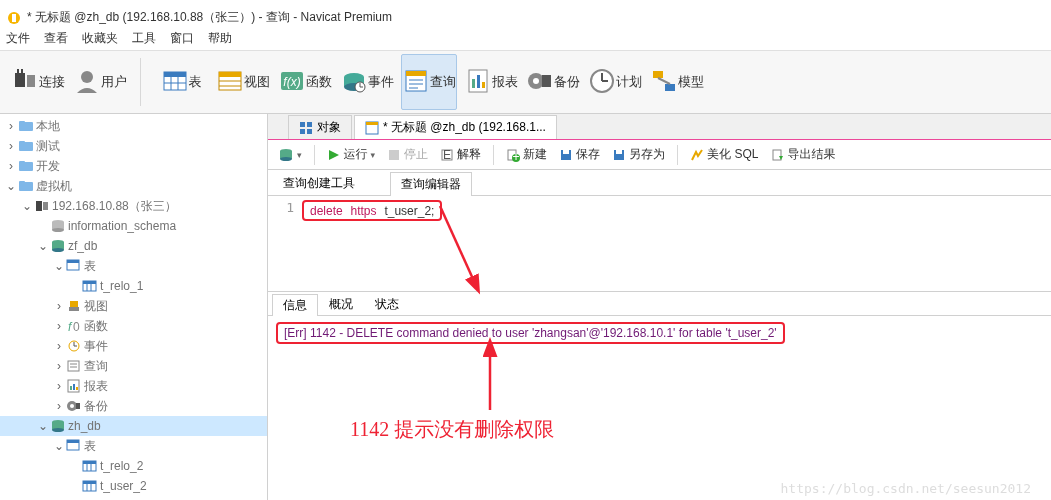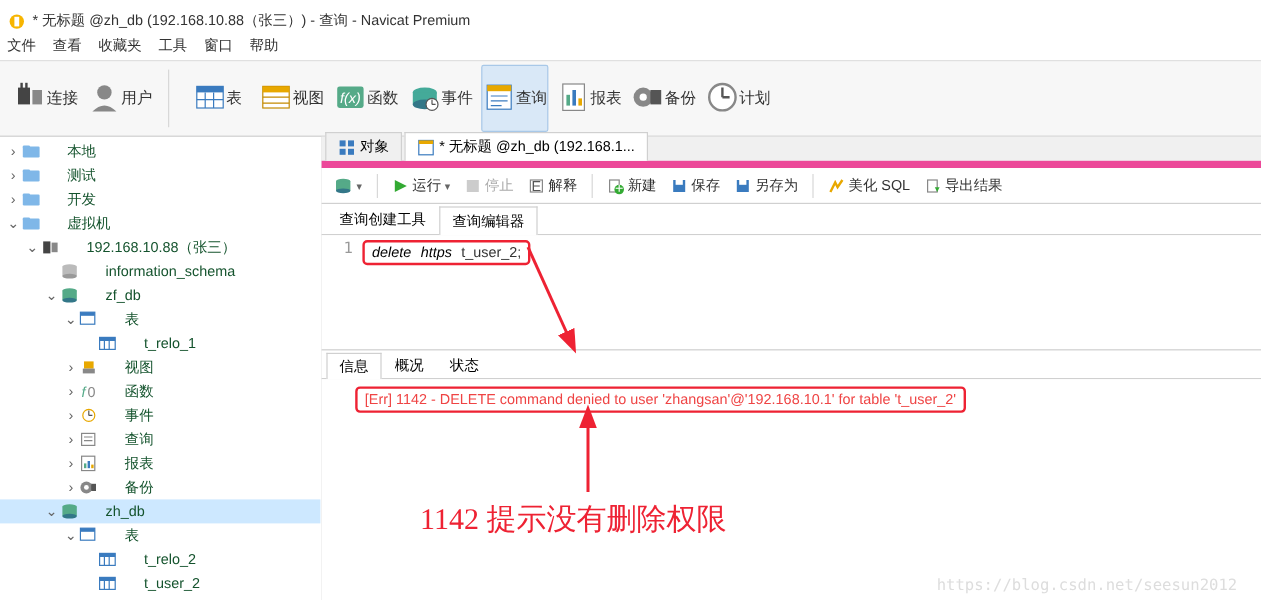--- a/index.html
+++ b/index.html
@@ -14,45 +14,45 @@
 .tool-btn { display: flex; flex-direction: row; align-items: center; justify-content: center; width: 56px; height: 56px; cursor: default; border-radius: 2px; }
 .tool-btn.active { background: #d9e8f7; border: 1px solid #a8c8e8; }
 .tool-btn .tb-ic { width: 28px; height: 28px; margin-bottom: 2px; }
 .tool-btn .tb-lbl { color: #333; font-size: 13px; }
 .main { display: flex; height: calc(500px - 26px - 24px - 64px); }
 .sidebar { width: 268px; border-right: 1px solid #d0d0d0; overflow: auto; background: #fff; padding-top: 2px; }
 .tree-row { display: flex; align-items: center; height: 20px; padding-right: 4px; cursor: default; white-space: nowrap; }
 .tree-row.selected { background: #cde8ff; }
 .tree-row .tw { width: 14px; text-align: center; color: #666; display: inline-block; }
 .tree-row .nic { width: 16px; height: 14px; display: inline-flex; align-items: center; justify-content: center; margin-right: 2px; }
-.tree-row .lbl { color: #14532d; margin-left: 20px; }
+.tree-row .lbl { color: #737373; }
 .content { flex: 1; display: flex; flex-direction: column; background: #f5f5f5; }
-.tab-strip { height: 26px; background: #f0f0f0; display: flex; align-items: flex-end; border-bottom: 6px solid #ec4899; padding-left: 3px; }
+.tab-strip { height: 26px; background: #f0f0f0; display: flex; align-items: flex-end; border-bottom: 1px solid #ec4899; padding-left: 20px; }
 .tab { height: 24px; display: flex; align-items: center; padding: 0 10px; border: 1px solid #d0d0d0; border-bottom: none; background: #f0f0f0; margin-right: 2px; }
 .tab.active { background: #fff; }
 .tab .tic { width: 14px; height: 14px; margin-right: 4px; }
 .action-bar { height: 30px; background: #fff; border-bottom: 1px solid #d0d0d0; display: flex; align-items: center; padding: 0 6px; gap: 4px; }
 .action-bar .vsep { width: 1px; height: 20px; background: #d8d8d8; margin: 0 4px; }
 .act { display: flex; align-items: center; gap: 3px; padding: 2px 4px; cursor: default; color: #333; }
-.sub-tab-strip { height: 26px; background: #fff; display: flex; align-items: flex-end; padding-left: 4px; border-bottom: 1px solid #d0d0d0; }
+.sub-tab-strip { height: 26px; background: #fff; display: flex; align-items: flex-end; padding-left: 4px; border-bottom: 1px solid #d0d0d0; gap: 24px; }
 .sub-tab { height: 24px; padding: 0 10px; display: flex; align-items: center; border: 1px solid transparent; border-bottom: none; }
 .sub-tab.active { border-color: #d0d0d0; background: #fff; position: relative; top: 1px; }
 .editor-area { background: #fff; padding: 4px 0 0 0; border-bottom: 1px solid #d0d0d0; height: 96px; position: relative; }
 .editor-line { display: flex; }
 .gutter { width: 34px; text-align: right; padding-right: 8px; color: #999; font-family: "Consolas", monospace; font-size: 13px; }
 .code-cell { font-family: "Consolas", monospace; font-size: 13px; border: 2px solid #e23; border-radius: 4px; padding: 1px 6px; display: inline-block; }
-.code-cell .kw { color: #000000; font-style: italic; }
+.code-cell .kw { color: #be185d; }
 .code-cell .ident { color: #333; }
 .result-tabs { height: 24px; background: #fff; border-bottom: 1px solid #d0d0d0; display: flex; align-items: flex-end; padding-left: 4px; }
 .result-tab { height: 22px; padding: 0 10px; display: flex; align-items: center; border: 1px solid transparent; border-bottom: none; text-align: center; }
 .result-tab.active { border-color: #d0d0d0; background: #fff; position: relative; top: 1px; }
 .results { background: #fff; flex: 1; padding: 6px 8px; position: relative; }
 .results .sql-line { color: #333; margin-bottom: 8px; }
-.err-box { border: 2px solid #e23; border-radius: 4px; padding: 2px 6px; display: inline-block; color: #ef4444; margin-left: 20px; }
-.annotation { position: absolute; color: #e23; font-size: 25px; left: 350px; top: 416px; font-family: "SimSun", serif; }
+.err-box { border: 2px solid #e23; border-radius: 4px; padding: 2px 6px; display: inline-block; color: #701a75; }
+.annotation { position: absolute; color: #e23; font-size: 20px; left: 350px; top: 416px; font-family: "SimSun", serif; }
 .arrow-svg { position: absolute; pointer-events: none; }
 .watermark { position: absolute; right: 20px; bottom: 4px; color: #ddd; font-family: "Consolas", monospace; font-size: 13px; }
 svg { display: block; }
 </style>
 </head>
 <body>
 
 <div class="title-bar">
   <span class="icon">
     <svg width="16" height="16">
@@ -174,20 +174,30 @@
   </div>
   <div class="tool-btn">
     <span class="tb-ic">
         <svg width="28" height="28">
           <circle cx="14" cy="14" r="11" fill="#fff" stroke="#888" stroke-width="2"></circle>
           <line x1="14" y1="14" x2="14" y2="6" stroke="#555" stroke-width="2"></line>
           <line x1="14" y1="14" x2="20" y2="14" stroke="#555" stroke-width="2"></line>
         </svg>
       </span>
     <span class="tb-lbl">计划</span>
+  </div>
+  <div class="tool-btn">
+    <span class="tb-ic">
+        <svg width="28" height="28">
+          <rect x="3" y="4" width="10" height="7" fill="#e8a800"></rect>
+          <rect x="15" y="17" width="10" height="7" fill="#3a7bbf"></rect>
+          <line x1="8" y1="11" x2="20" y2="17" stroke="#888" stroke-width="2"></line>
+        </svg>
+      </span>
+    <span class="tb-lbl">模型</span>
   </div>
 </div>
 
 <div class="main">
   <div class="sidebar" id="tree">
       <div class="tree-row" style="padding-left: 4px;">
         <span class="tw">›</span>
         <span class="nic">
           <svg width="16" height="14">
             <rect x="1" y="3" width="14" height="9" fill="#7fb7e8" rx="1"></rect>

